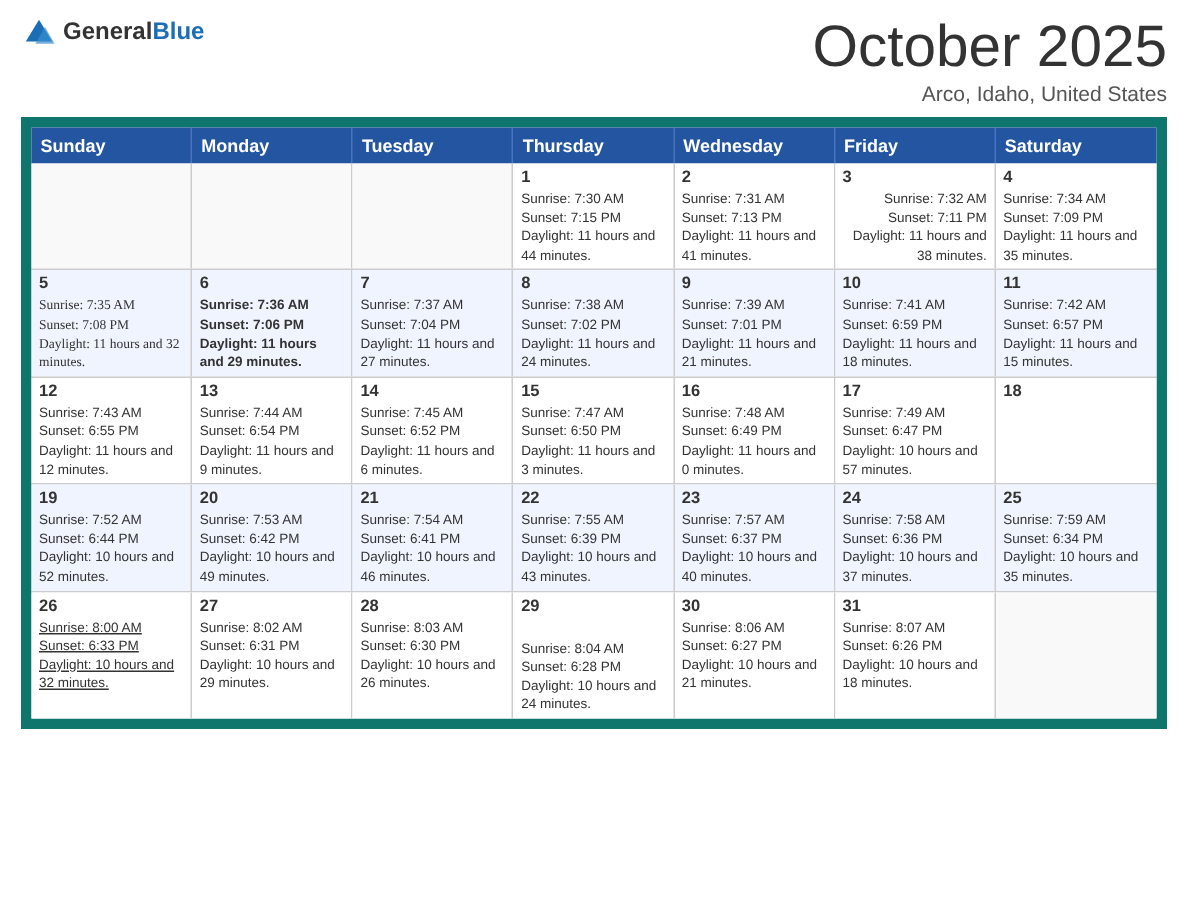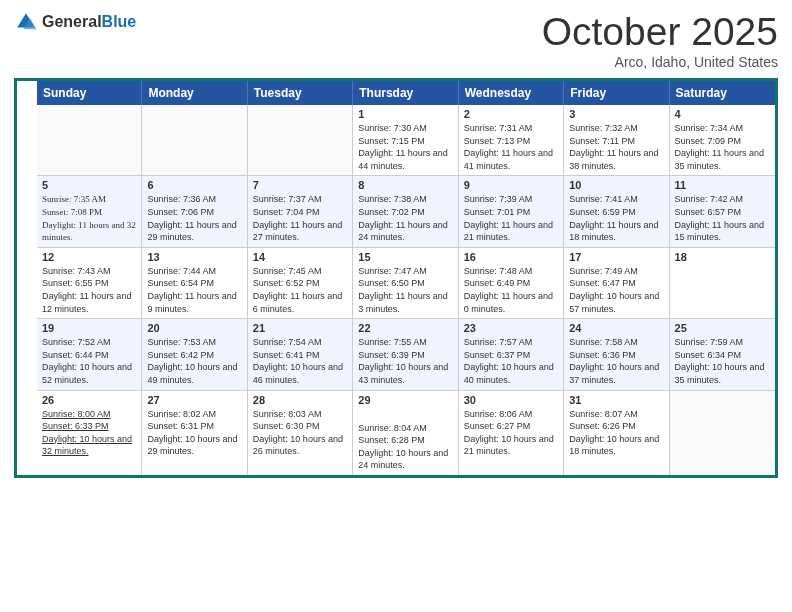--- a/index.html
+++ b/index.html
@@ -41,22 +41,21 @@
       color: #333;
     }
     .location {
       font-size: 14px;
       color: #555;
     }
     .calendar {
       flex: 1;
       display: flex;
       flex-direction: column;
-      border: 3px solid #0f766e;
-      padding-left: 20px;
+      border: 7px solid #0f766e;
     }
     .cal-header {
       display: grid;
       grid-template-columns: repeat(7, 1fr);
       background: #2355a0;
     }
     .cal-header-cell {
       color: #fff;
       font-size: 12px;
       font-weight: bold;
@@ -140,41 +139,41 @@
 Daylight: 11 hours and 44 minutes.</div>
           </div>
           <div class="cal-cell">
             <div class="day-num">2</div>
             <div class="cell-info" style="white-space: pre-line;">Sunrise: 7:31 AM
 Sunset: 7:13 PM
 Daylight: 11 hours and 41 minutes.</div>
           </div>
           <div class="cal-cell">
             <div class="day-num">3</div>
-            <div class="cell-info" style="white-space: pre-line;">Sunrise: 7:32 AM
+            <div class="cell-info" style="white-space: pre-line; text-align: right;">Sunrise: 7:32 AM
 Sunset: 7:11 PM
 Daylight: 11 hours and 38 minutes.</div>
           </div>
           <div class="cal-cell">
             <div class="day-num">4</div>
             <div class="cell-info" style="white-space: pre-line;">Sunrise: 7:34 AM
 Sunset: 7:09 PM
 Daylight: 11 hours and 35 minutes.</div>
           </div>
         </div>
         <div class="cal-row">
           <div class="cal-cell alt-row">
             <div class="day-num">5</div>
             <div class="cell-info" style="white-space: pre-line; font-family: Liberation Serif, serif;">Sunrise: 7:35 AM
 Sunset: 7:08 PM
 Daylight: 11 hours and 32 minutes.</div>
           </div>
           <div class="cal-cell alt-row">
             <div class="day-num">6</div>
-            <div class="cell-info" style="white-space: pre-line;">Sunrise: 7:36 AM
+            <div class="cell-info" style="white-space: pre-line; font-weight: bold;">Sunrise: 7:36 AM
 Sunset: 7:06 PM
 Daylight: 11 hours and 29 minutes.</div>
           </div>
           <div class="cal-cell alt-row">
             <div class="day-num">7</div>
             <div class="cell-info" style="white-space: pre-line;">Sunrise: 7:37 AM
 Sunset: 7:04 PM
 Daylight: 11 hours and 27 minutes.</div>
           </div>
           <div class="cal-cell alt-row">

